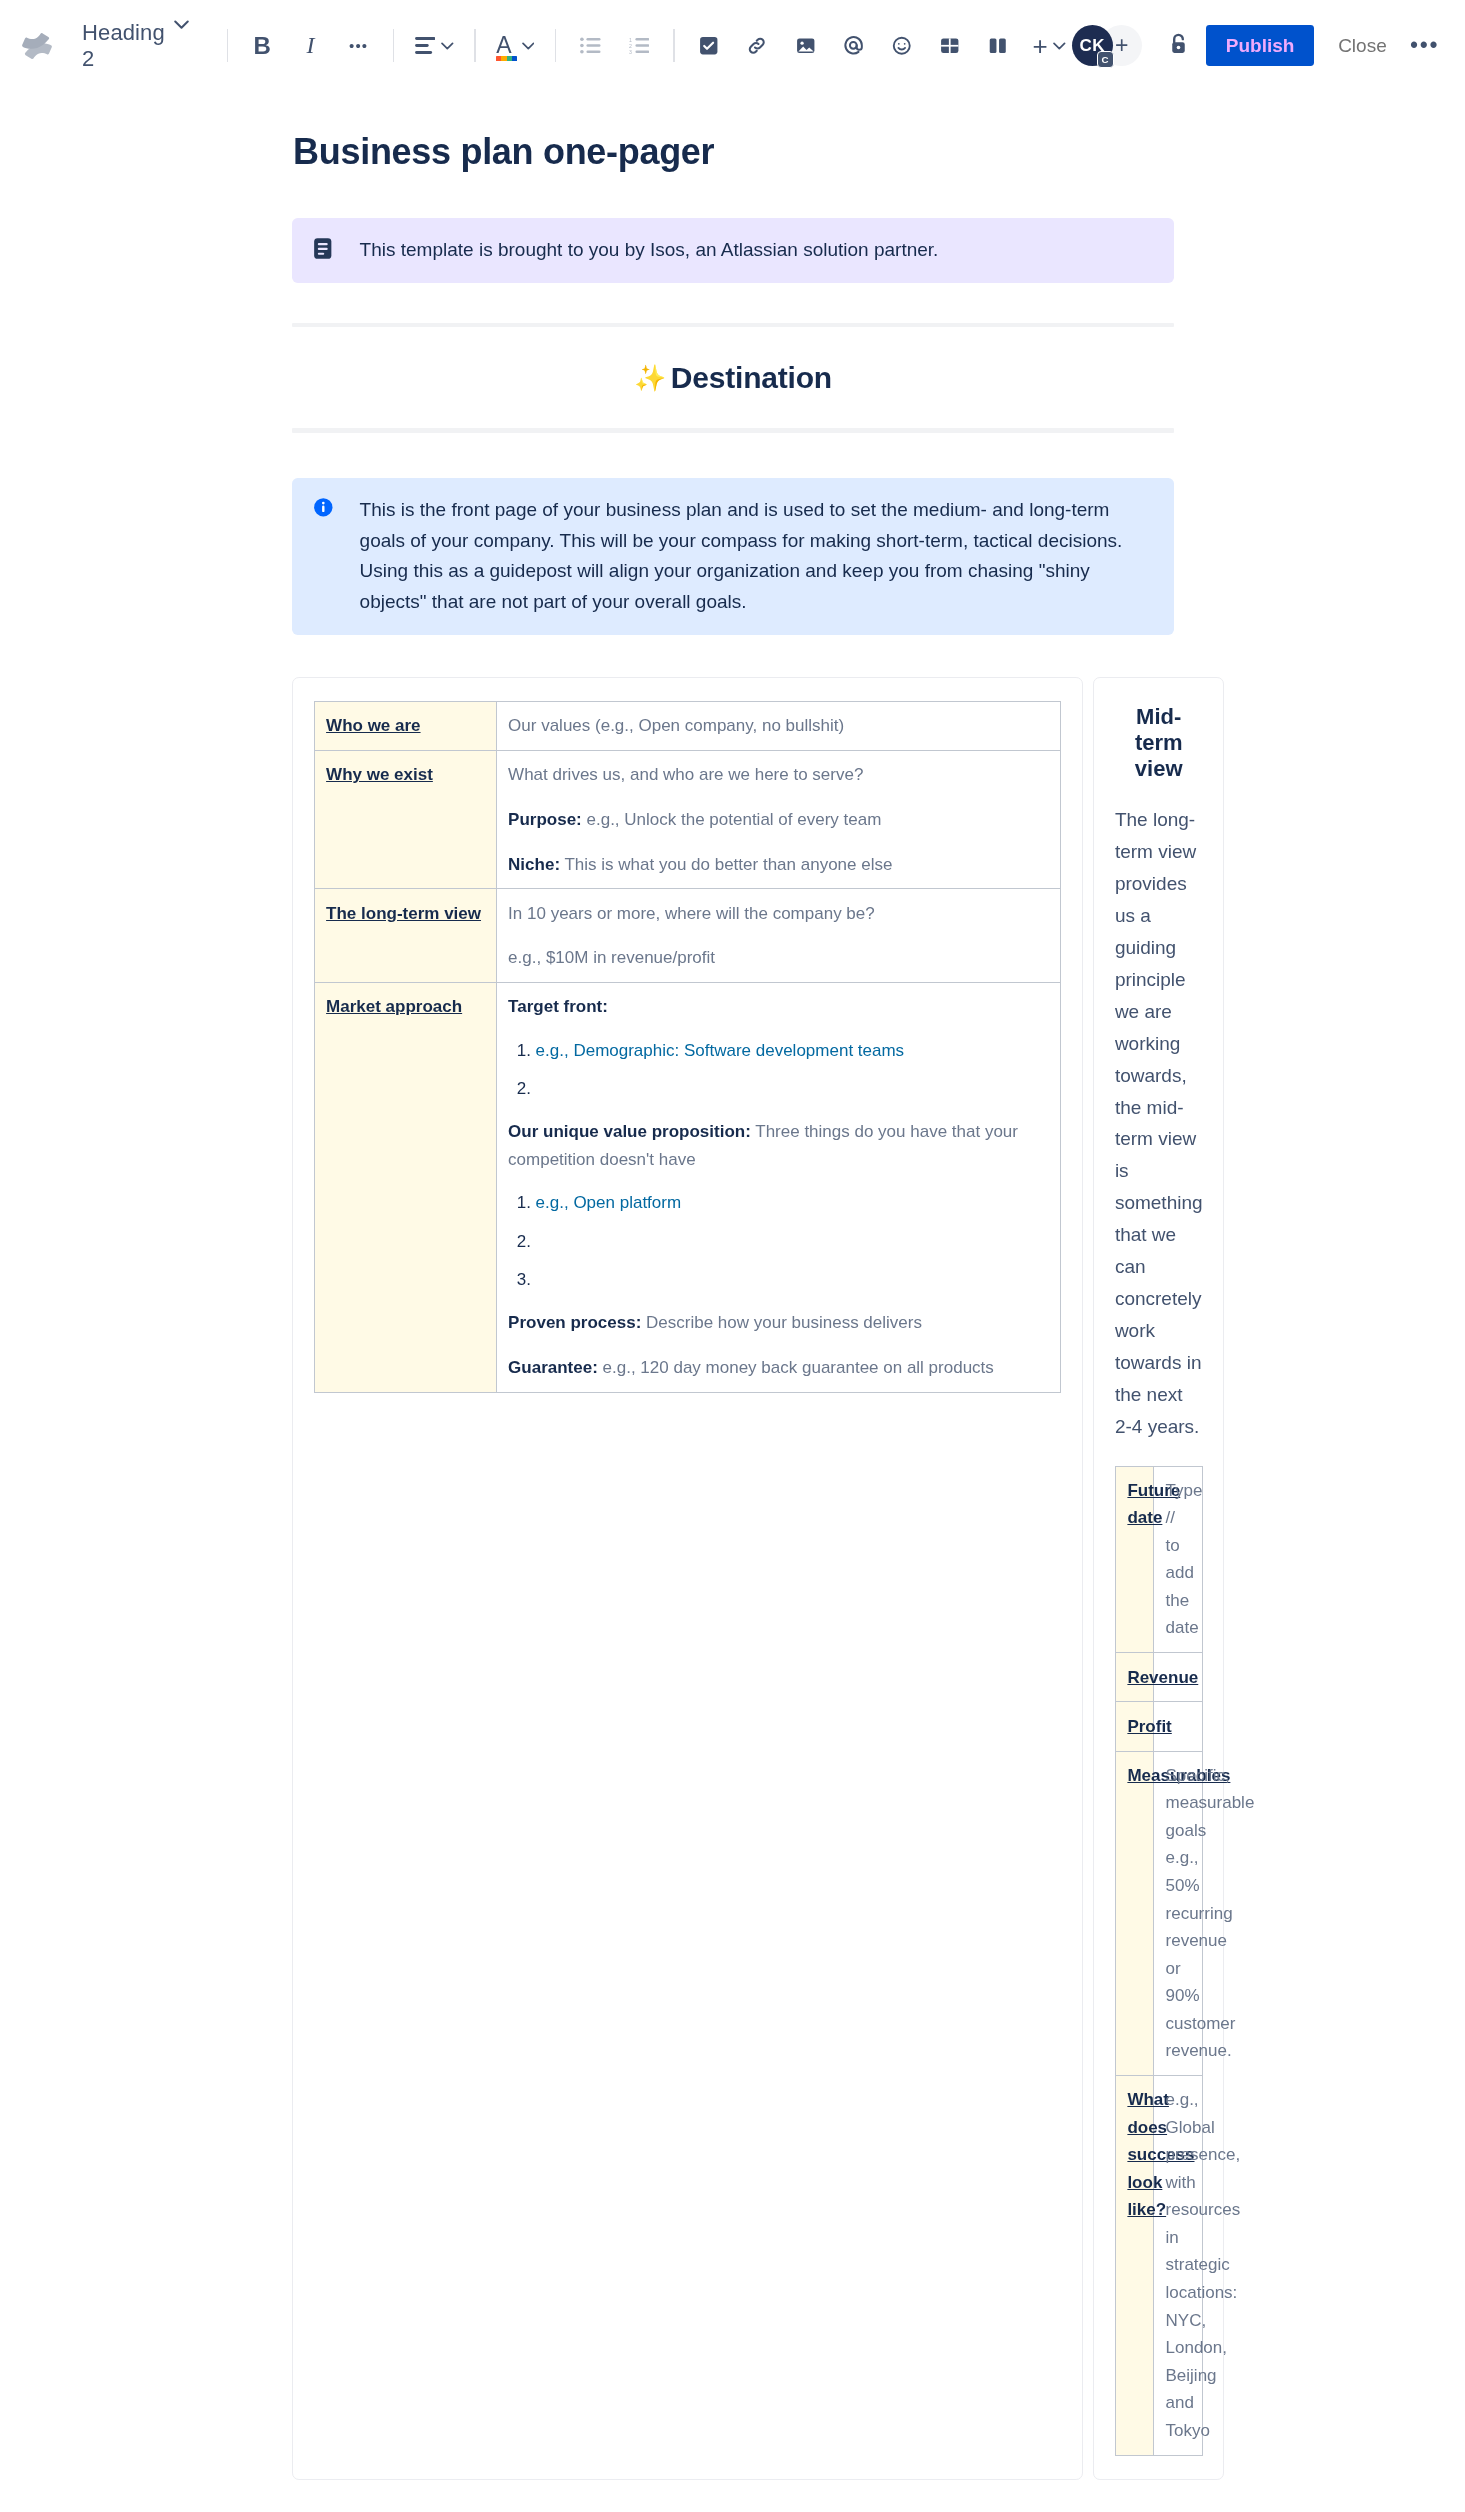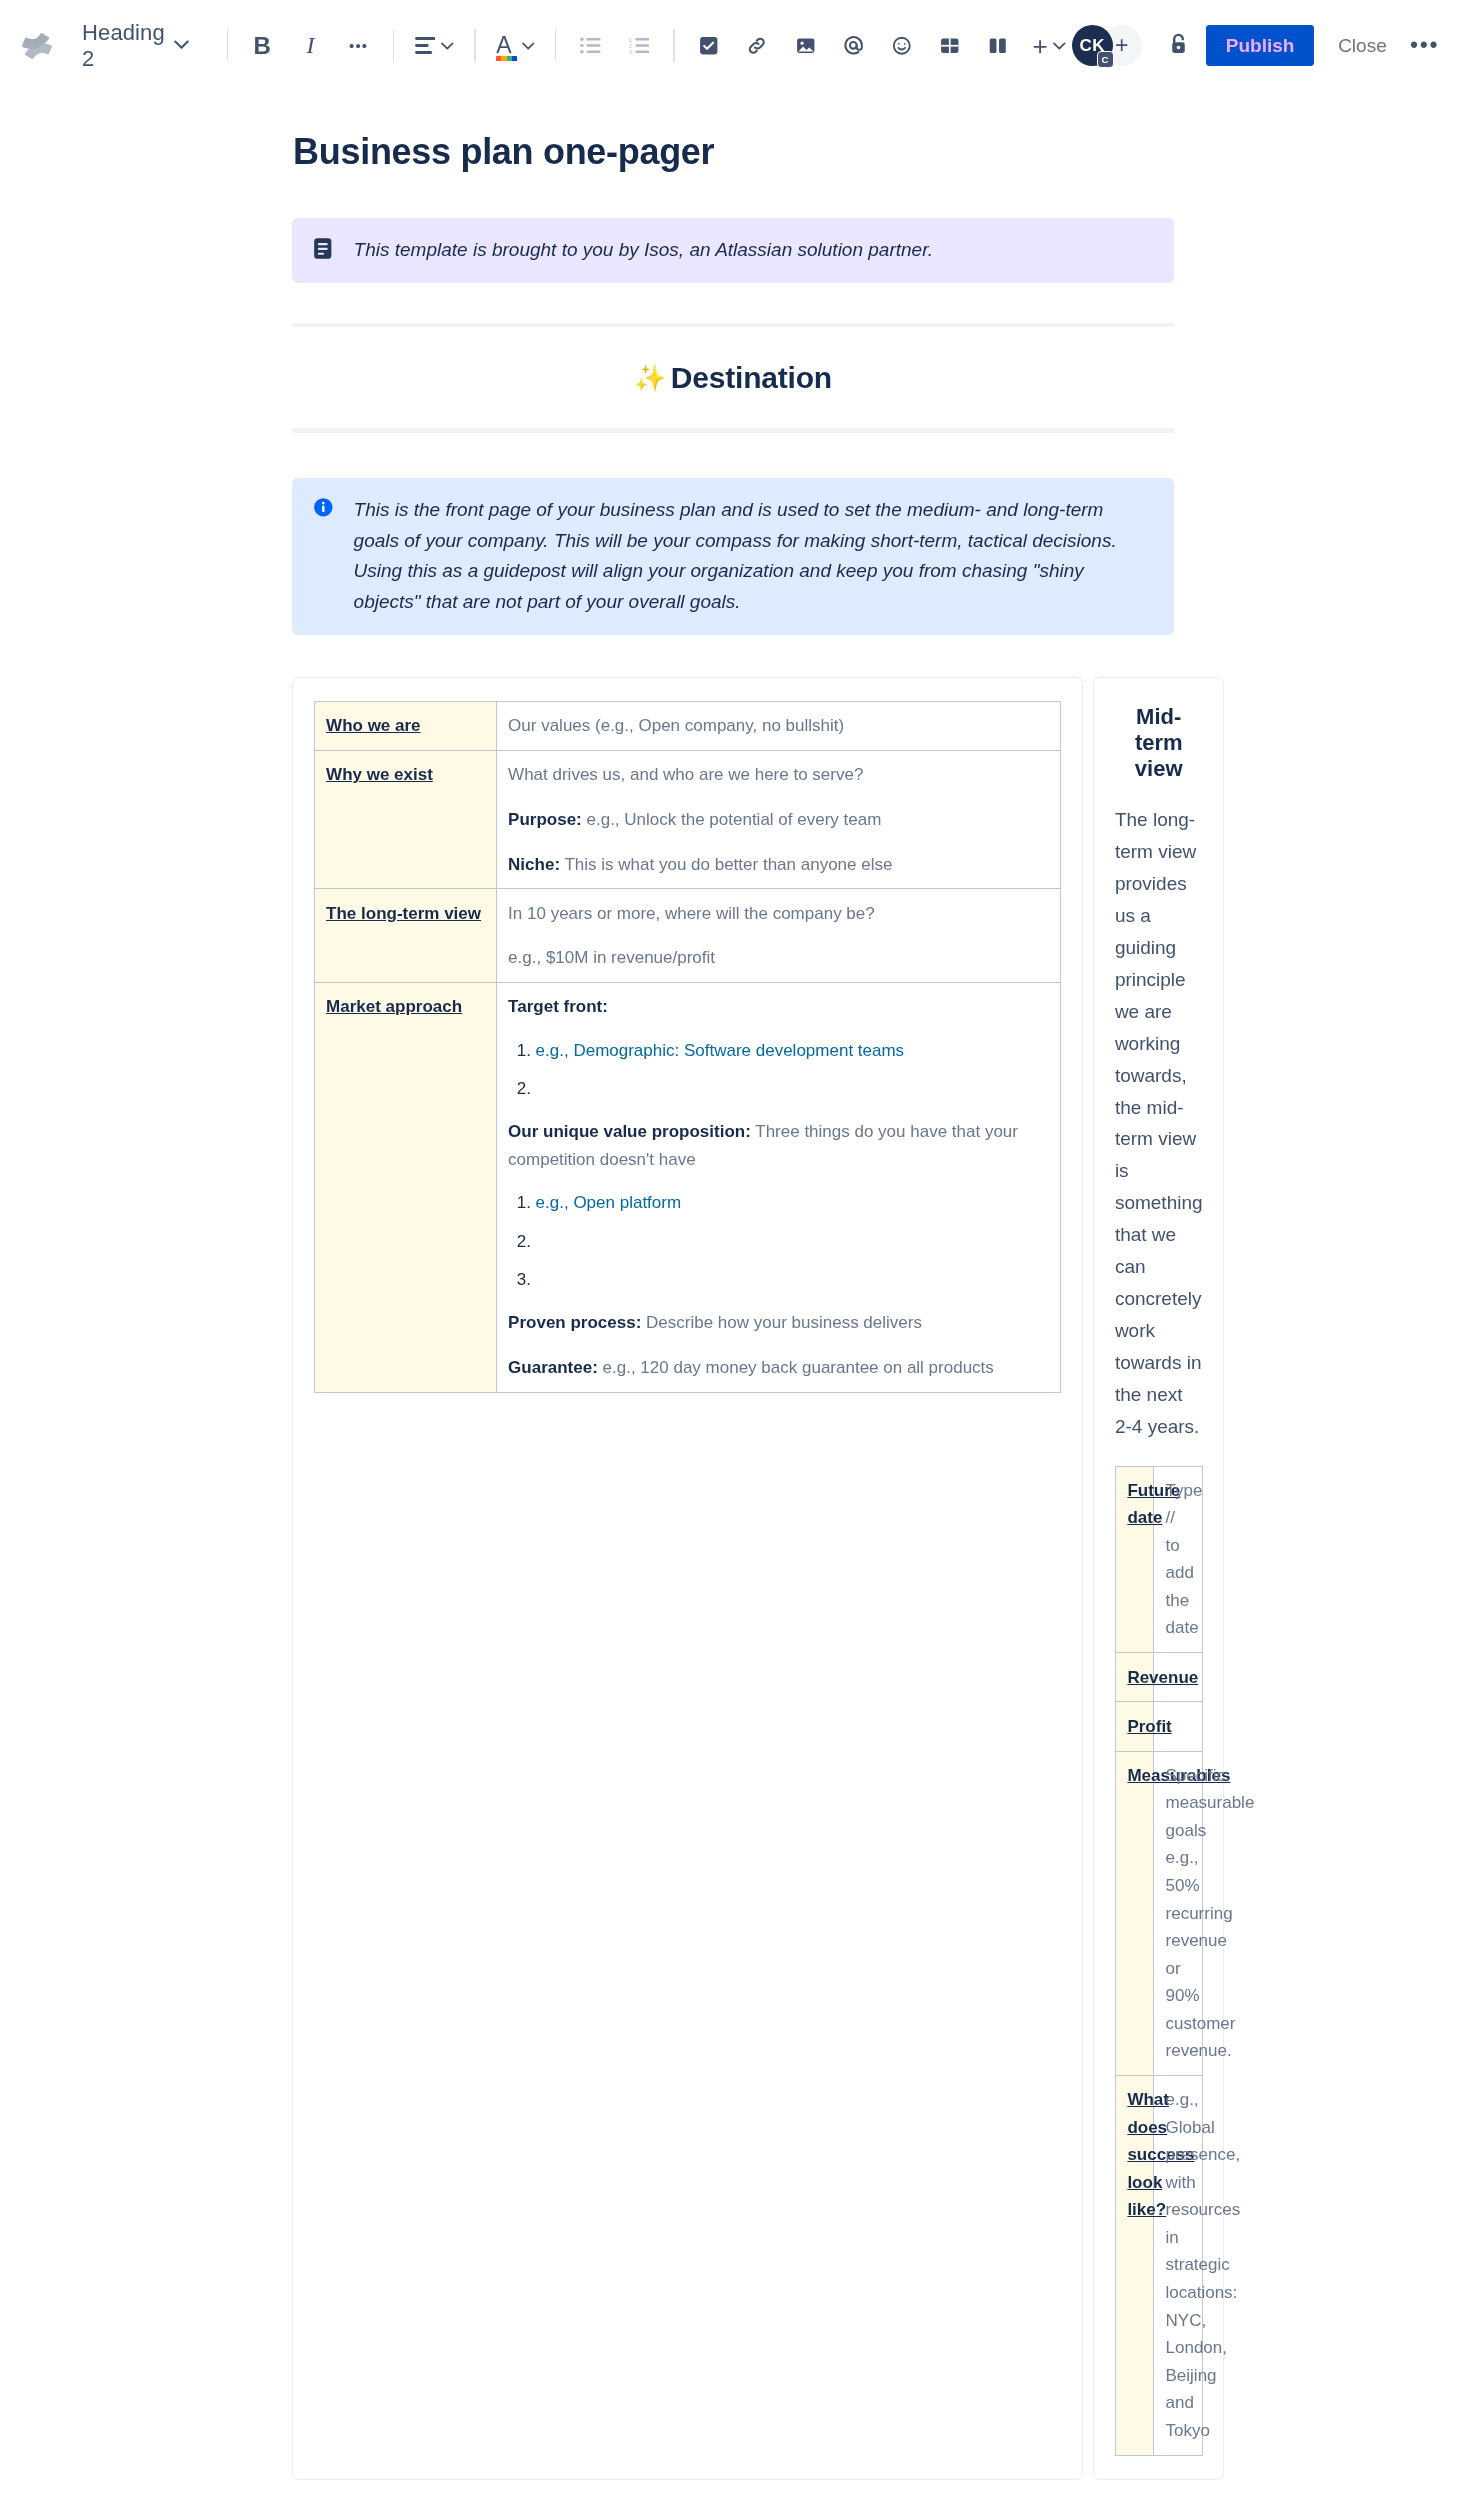--- a/index.html
+++ b/index.html
@@ -19,21 +19,21 @@
     align-items: center;
     padding: 0 23px 0 19.5px;
     background: #ffffff;
     border-bottom: 0.6px solid #ffffff;
     position: relative;
   }
   .tb-logo { width: 38px; height: 38px; display:flex; align-items:center; justify-content:center; margin-right: 16px;}
   .tb-logo svg { width: 30px; height: 30px; display:block; }
 
   .tb-heading-select {
-    display: flex; align-items: center; gap: 3px;
+    display: flex; gap: 3px;
     padding: 5.7px 10.3px 5.7px 12.6px;
     border-radius: 4.6px;
     cursor: pointer;
     margin-right: 12.6px;
   }
   .tb-heading-select .lbl { font-size: 22px; color:#42526E; letter-spacing:0.1px; }
   .tb-sep { width:1.1px; height:33px; background:#DFE1E6; margin:0 15px; flex:0 0 auto;}
 
   .tb-btn {
     width: 39px; height: 39px;
@@ -88,26 +88,25 @@
   
   .doc { padding: 0; }
   .doc-inner { width: 882px; margin: 0 auto; }
 
   .page-title {
     font-size: 36px; font-weight: 600; letter-spacing:-0.3px;
     color:#172B4D; margin: 39px 0 0 0; padding-left: 1.1px;
   }
 
   .panel {
-    display:flex; gap: 17px;
+    display:flex; gap: 23px;
     border-radius: 5.7px;
     padding: 17px 20.6px;
     margin-top: 45px;
     align-items: flex-start;
-    font-style: italic;
   }
   .panel-purple { background:#EAE6FF; }
   .panel-blue { background:#DEEBFF; }
   .panel .p-icon { flex:0 0 auto; width:24px; padding-top:2.3px; }
   .panel .p-text { font-size: 19px; line-height: 1.62; color:#172B4D; }
 
   .divider { height: 4.6px; background:#F1F2F4; margin: 40px 0 0 0; border-radius:1.1px;}
 
   .section-heading {
     text-align:center; font-size: 30px; font-weight:700; color:#172B4D;

